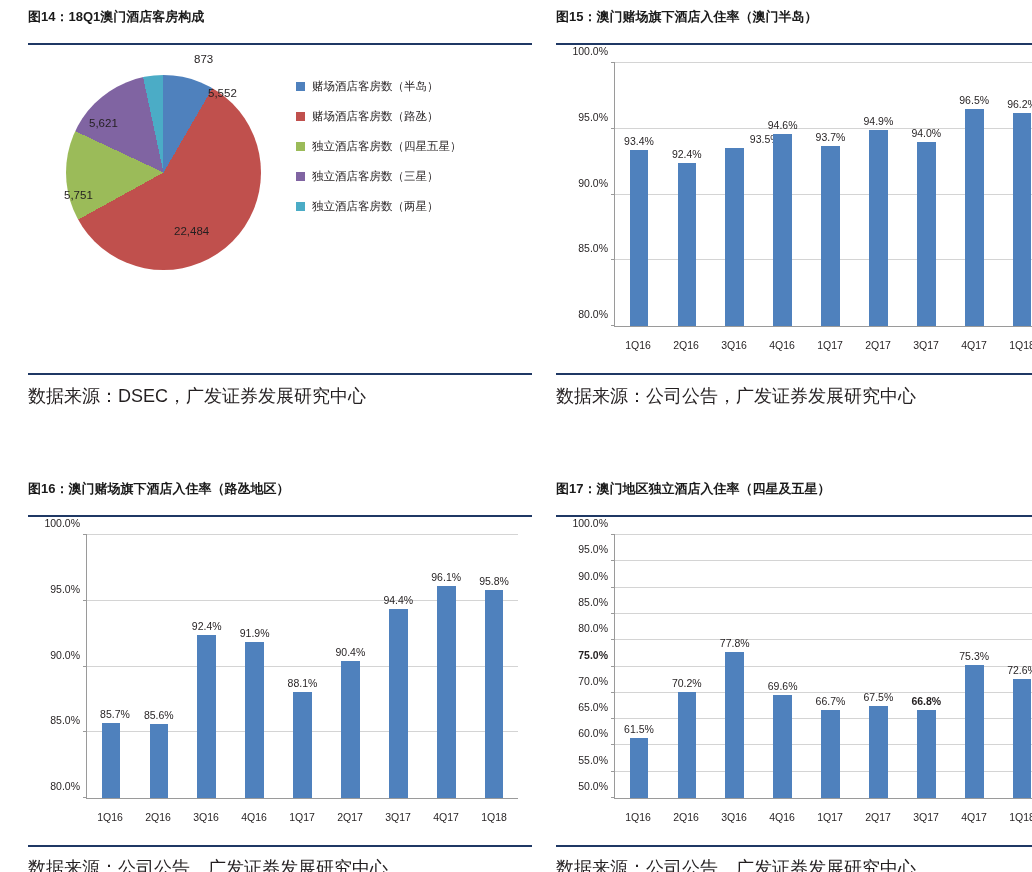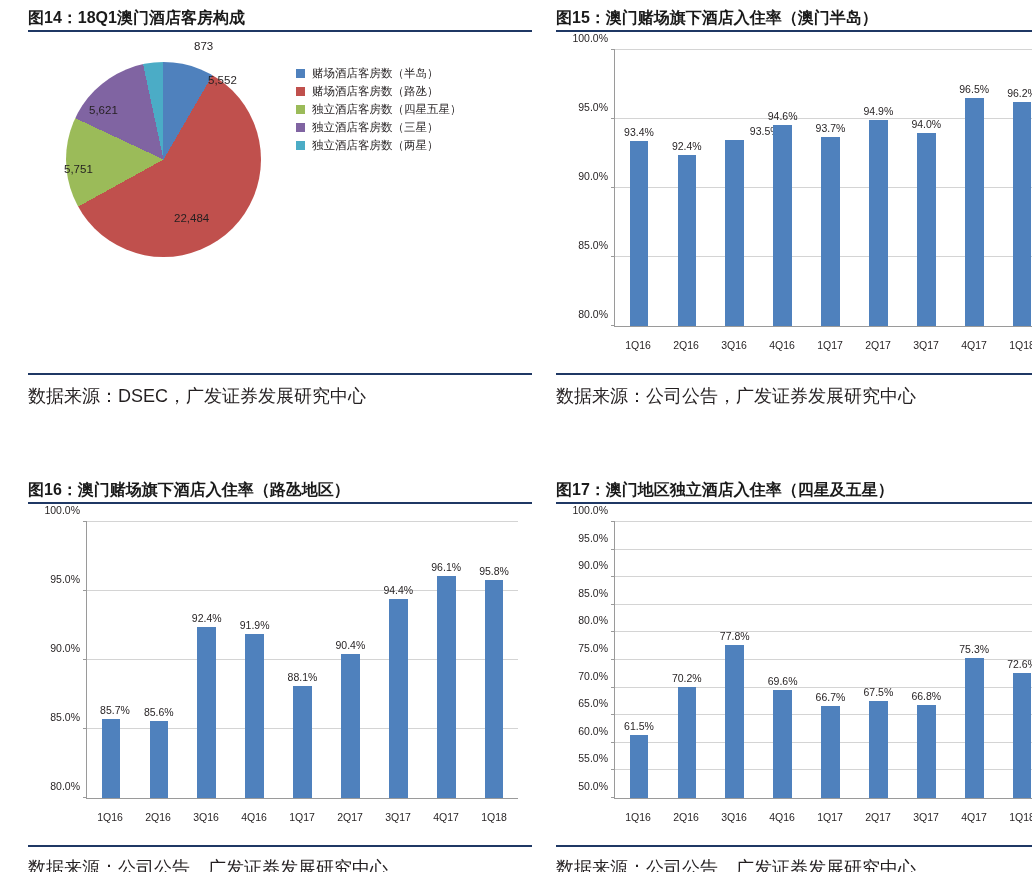--- a/index.html
+++ b/index.html
@@ -23,25 +23,25 @@
     row-gap: 72px;
     padding: 8px 0 0 28px;
     box-sizing: border-box;
   }
   .panel {
     position: relative;
     display: flex;
     flex-direction: column;
   }
   .panel-title {
-    font-size: 16px;
+    font-size: 13px;
     font-weight: bold;
     color: #1a1a1a;
     letter-spacing: 0px;
-    padding-bottom: 1px;
+    padding-bottom: 17px;
     white-space: nowrap;
   }
   .rule-top {
     border-top: 2.5px solid #1f3864;
   }
   .rule-bottom {
     border-top: 2.5px solid #1f3864;
   }
   .panel-body {
     flex: 1;
@@ -71,21 +71,21 @@
     font-size: 11.5px;
     color: #231f20;
     white-space: nowrap;
   }
   .legend {
     position: absolute;
     left: 268px;
     top: 34px;
     display: flex;
     flex-direction: column;
-    gap: 3px;
+    gap: 15px;
     font-family: Liberation Mono, monospace;
   }
   .legend-row {
     display: flex;
     align-items: center;
     gap: 7px;
     font-size: 11.5px;
     color: #231f20;
     white-space: nowrap;
   }
@@ -187,21 +187,21 @@
         <div class="pie" style="background: conic-gradient(from 0deg,
                #4f81bd 0deg 30.1deg,
                #c0504d 30.1deg 241.1deg,
                #9bbb59 241.1deg 295.1deg,
                #8064a2 295.1deg 347.9deg,
                #4bacc6 347.9deg 360deg);"></div>
 
         <div class="pie-label" style="left:166px; top:8px;">873</div>
         <div class="pie-label" style="left:180px; top:42px;">5,552</div>
         <div class="pie-label" style="left:61px; top:72px;">5,621</div>
-        <div class="pie-label" style="left:36px; top:131px;">5,751</div>
+        <div class="pie-label" style="left:36px; top:144px;">5,751</div>
         <div class="pie-label" style="left:146px; top:180px;">22,484</div>
 
         <div class="legend">
           <div class="legend-row">
             <span class="legend-swatch" style="background:#4f81bd;"></span>
             <span>赌场酒店客房数（半岛）</span>
           </div>
           <div class="legend-row">
             <span class="legend-swatch" style="background:#c0504d;"></span>
             <span>赌场酒店客房数（路氹）</span>
@@ -394,21 +394,21 @@
             <div class="gridline" style="bottom: 20%;"></div>
             <div class="ytick" style="bottom: 20%;">60.0%</div>
             <div class="tickmark" style="bottom: 20%;"></div>
             <div class="gridline" style="bottom: 30%;"></div>
             <div class="ytick" style="bottom: 30%;">65.0%</div>
             <div class="tickmark" style="bottom: 30%;"></div>
             <div class="gridline" style="bottom: 40%;"></div>
             <div class="ytick" style="bottom: 40%;">70.0%</div>
             <div class="tickmark" style="bottom: 40%;"></div>
             <div class="gridline" style="bottom: 50%;"></div>
-            <div class="ytick" style="bottom: 50%;">75.0%</div>
+            <div class="ytick" style="bottom: 50%; font-weight: bold;">75.0%</div>
             <div class="tickmark" style="bottom: 50%;"></div>
             <div class="gridline" style="bottom: 60%;"></div>
             <div class="ytick" style="bottom: 60%;">80.0%</div>
             <div class="tickmark" style="bottom: 60%;"></div>
             <div class="gridline" style="bottom: 70%;"></div>
             <div class="ytick" style="bottom: 70%;">85.0%</div>
             <div class="tickmark" style="bottom: 70%;"></div>
             <div class="gridline" style="bottom: 80%;"></div>
             <div class="ytick" style="bottom: 80%;">90.0%</div>
             <div class="tickmark" style="bottom: 80%;"></div>
@@ -438,21 +438,21 @@
               <div class="barcell">
                 <div class="bar" style="height: 33.4%; background: rgb(79, 129, 189);"></div>
                 <div class="barval" style="bottom: calc(33.4% + 3px);">66.7%</div>
               </div>
               <div class="barcell">
                 <div class="bar" style="height: 35%; background: rgb(79, 129, 189);"></div>
                 <div class="barval" style="bottom: calc(35% + 3px);">67.5%</div>
               </div>
               <div class="barcell">
                 <div class="bar" style="height: 33.6%; background: rgb(79, 129, 189);"></div>
-                <div class="barval" style="bottom: calc(33.6% + 3px);">66.8%</div>
+                <div class="barval" style="bottom: calc(33.6% + 3px); font-weight: bold;">66.8%</div>
               </div>
               <div class="barcell">
                 <div class="bar" style="height: 50.6%; background: rgb(79, 129, 189);"></div>
                 <div class="barval" style="bottom: calc(50.6% + 3px);">75.3%</div>
               </div>
               <div class="barcell">
                 <div class="bar" style="height: 45.2%; background: rgb(79, 129, 189);"></div>
                 <div class="barval" style="bottom: calc(45.2% + 3px);">72.6%</div>
               </div>
             </div>

